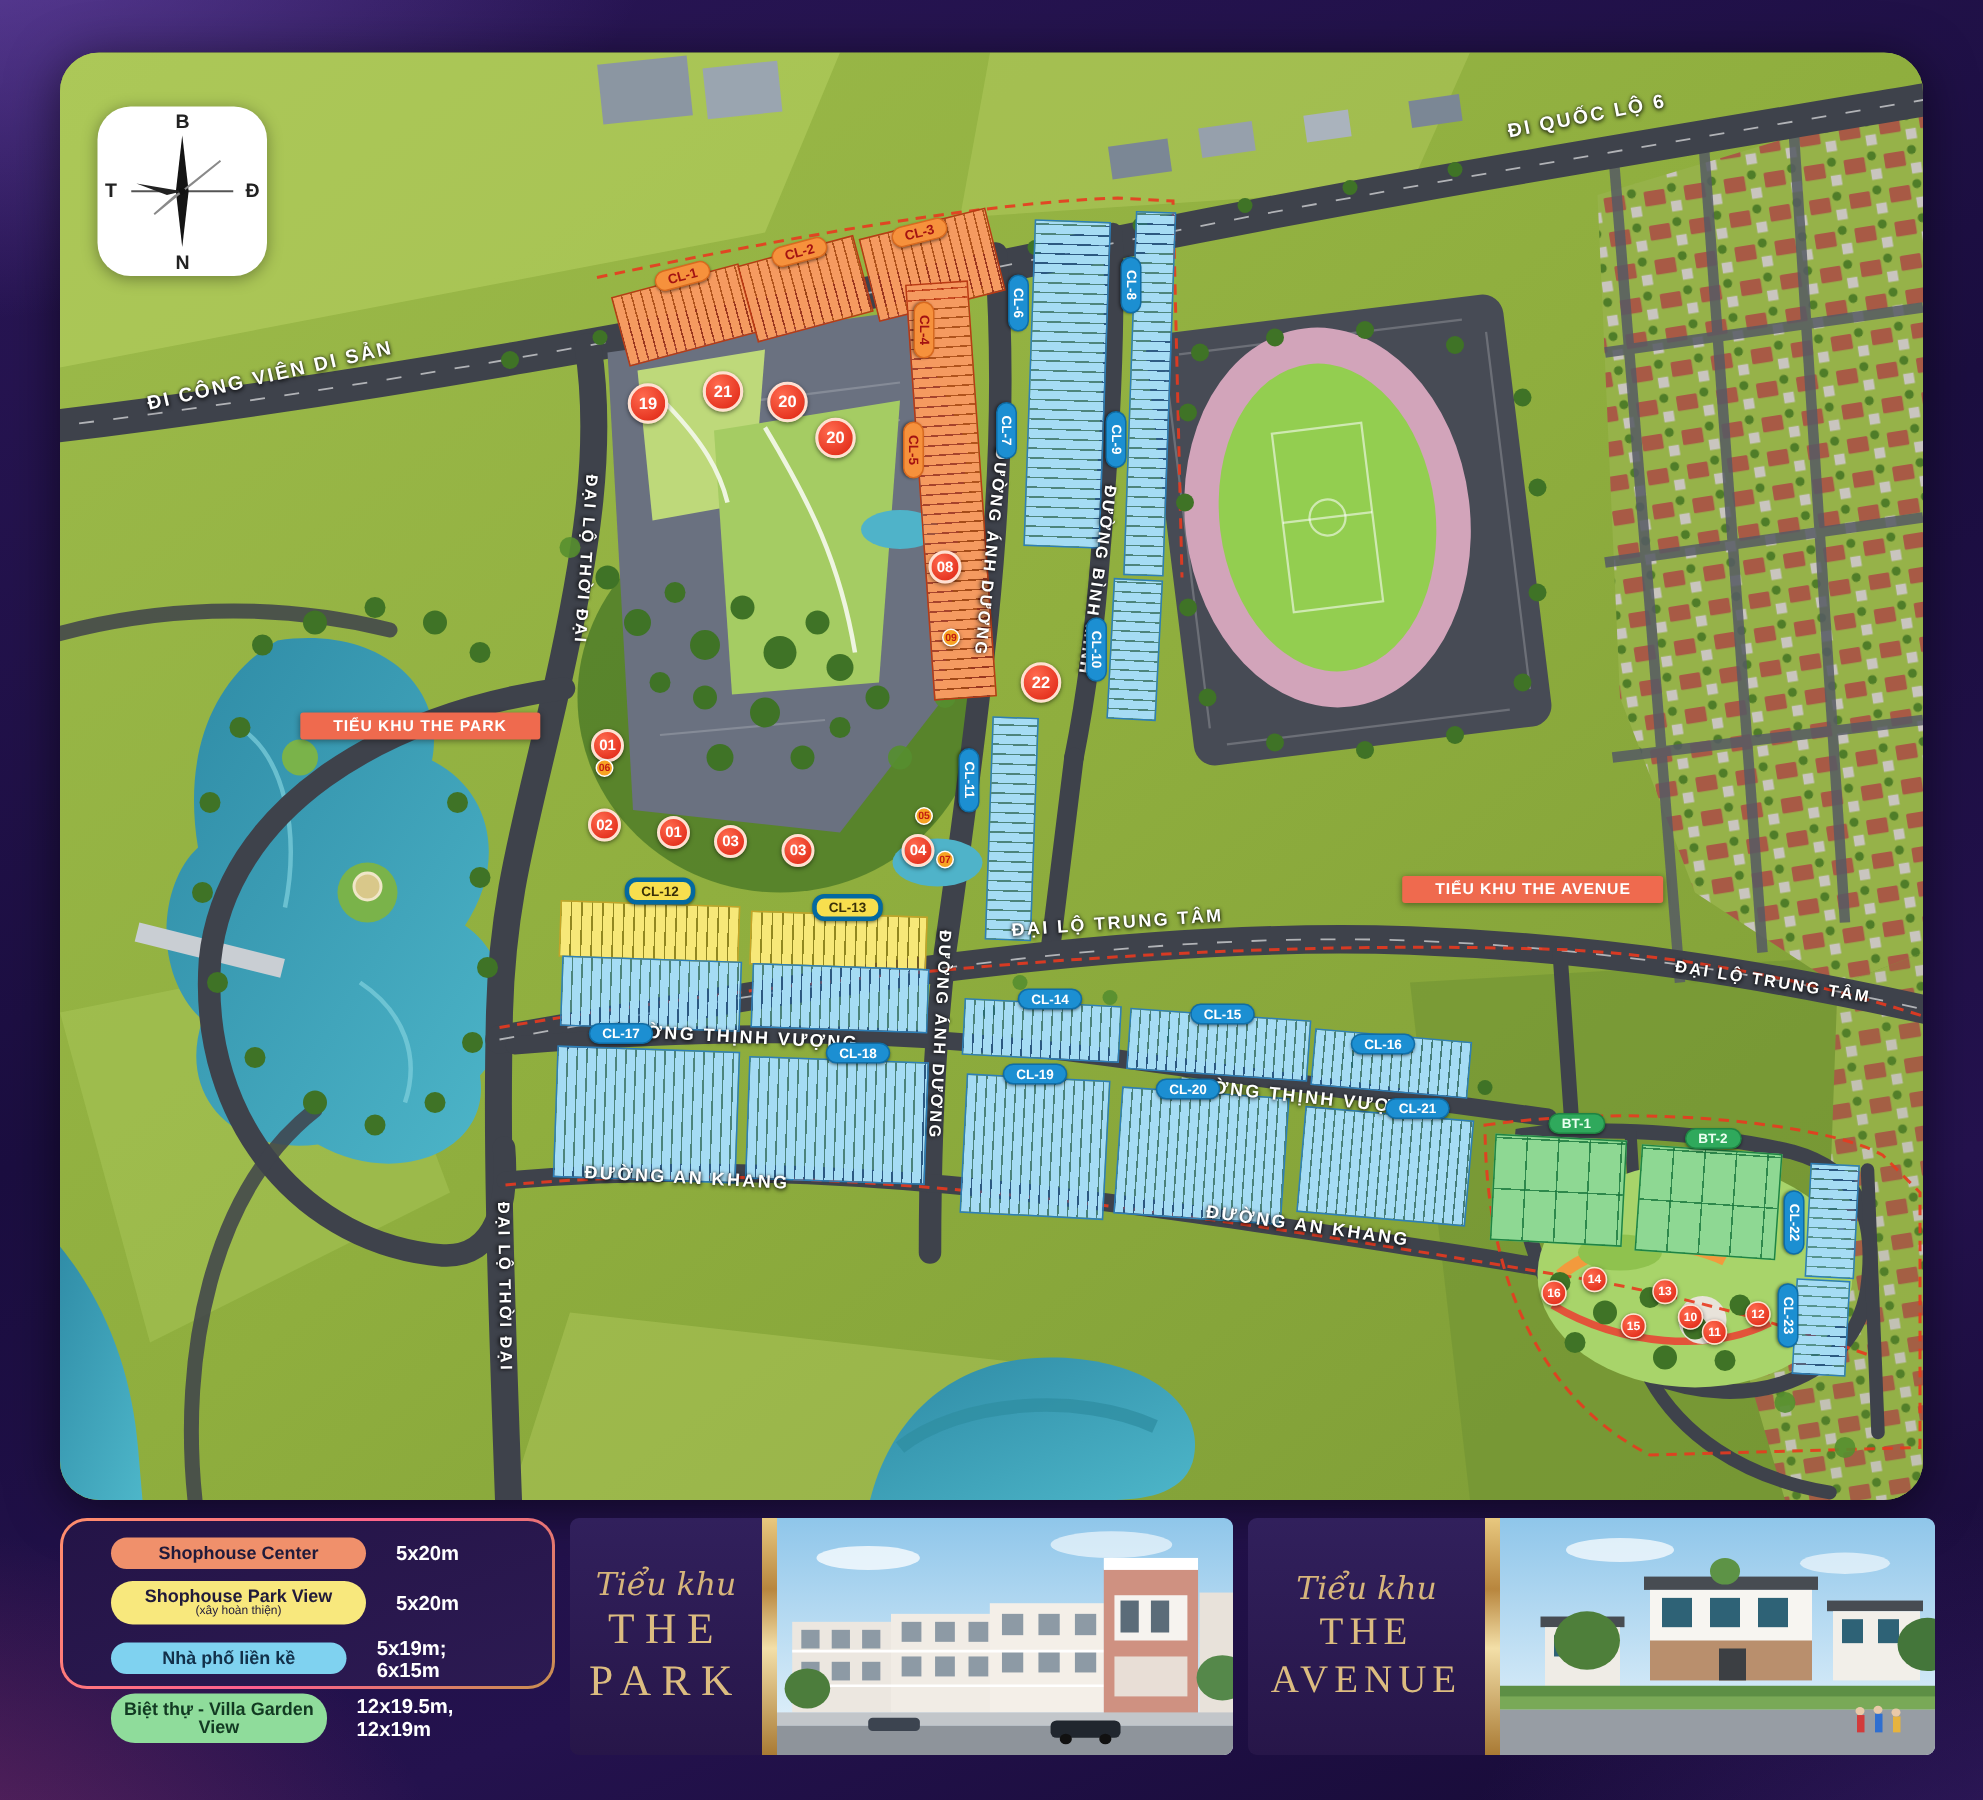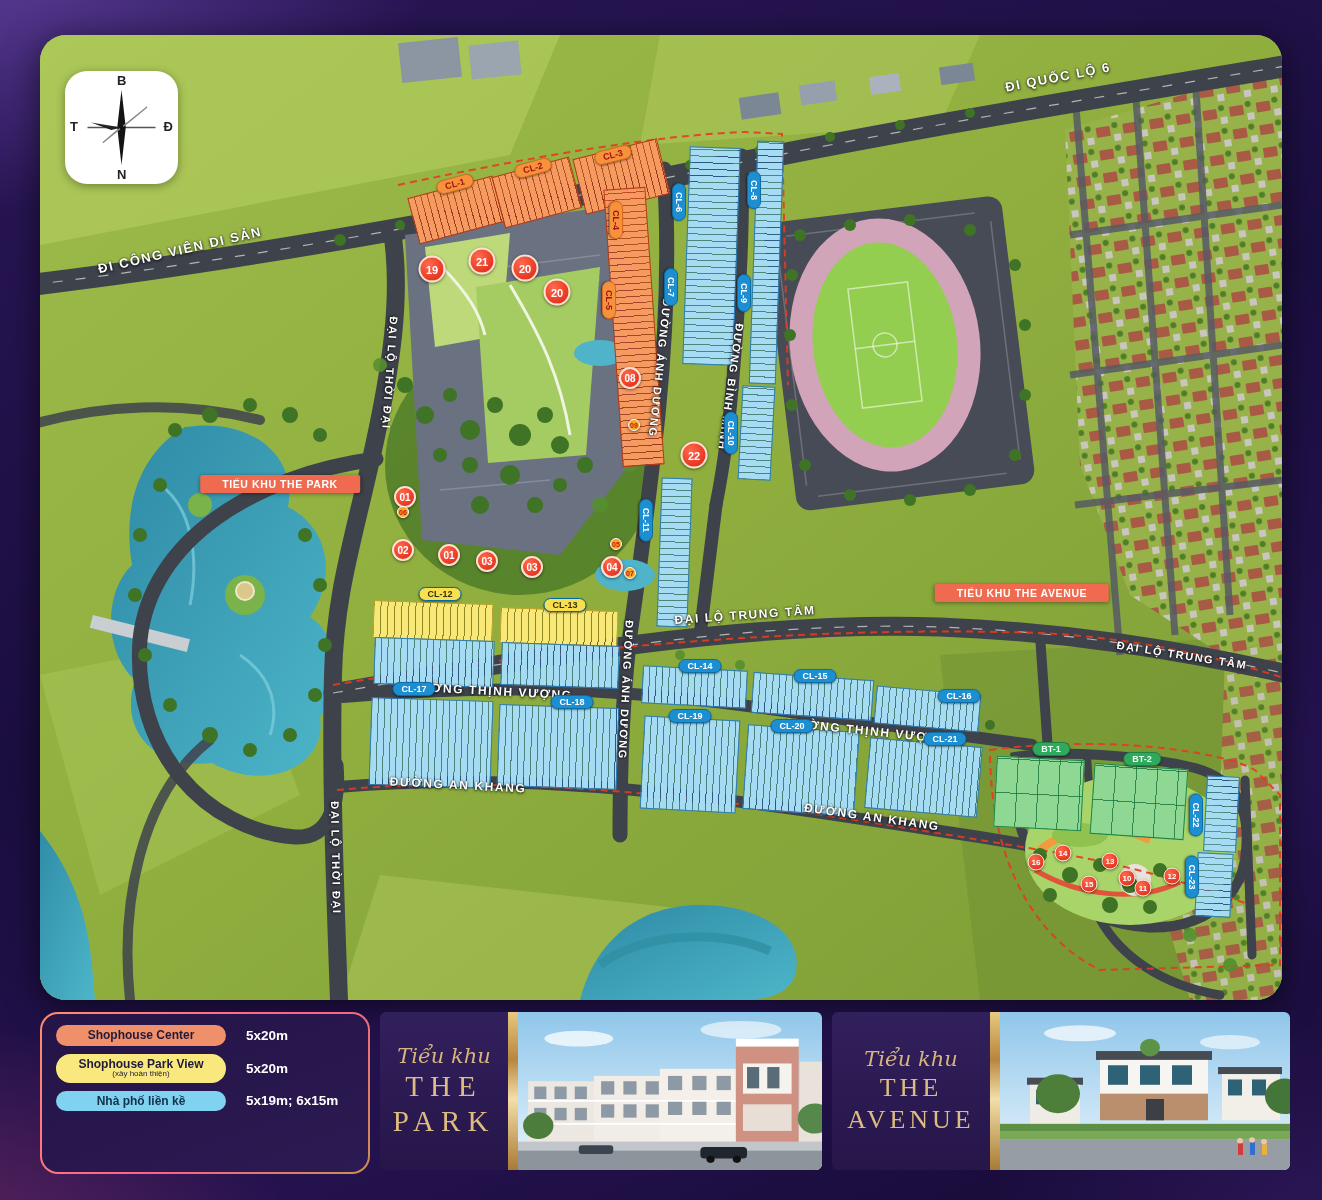--- a/index.html
+++ b/index.html
@@ -29,43 +29,43 @@
   .road-label{position:absolute;transform:translate(-50%,-50%) rotate(var(--r,0deg));
     color:#fff;font-weight:700;letter-spacing:1.6px;white-space:nowrap;
     text-shadow:0 1px 3px rgba(0,0,0,.85),0 0 2px rgba(0,0,0,.6);}
   .area-label{position:absolute;transform:translate(-50%,-50%);background:#ef6a4e;color:#fff;
     font-size:10.5px;font-weight:700;letter-spacing:.6px;padding:3px 22px;border-radius:2px;
     white-space:nowrap;box-shadow:0 1px 4px rgba(0,0,0,.4);}
   .block-pill{position:absolute;transform:translate(-50%,-50%) rotate(var(--r,0deg));
     font-size:9px;font-weight:700;padding:1px 8px;border-radius:8px;white-space:nowrap;
     box-shadow:0 1px 2px rgba(0,0,0,.45);}
   .c-orange{background:#f6913c;color:#a31212;border:1px solid #d86a1f;}
-  .c-yellow{background:#f7df4e;color:#3a3008;border:1px solid #0369a1;}
+  .c-yellow{background:#f7df4e;color:#3a3008;border:3px solid #0369a1;}
   .c-blue{background:#1c8fd2;color:#fff;border:1px solid #0f6da6;}
   .c-green{background:#2fa95c;color:#eafff0;border:1px solid #1f8443;}
   .marker{position:absolute;transform:translate(-50%,-50%);border-radius:50%;
     display:flex;align-items:center;justify-content:center;color:#fff;font-weight:700;
     background:radial-gradient(circle at 35% 30%,#ff6a4e,#dd2110);
     border:2px solid #ffe0d2;box-shadow:0 1px 3px rgba(0,0,0,.5);}
   .m-lg{width:27px;height:27px;font-size:11px;}
   .m-md{width:22px;height:22px;font-size:10px;}
   .m-sm{width:17px;height:17px;font-size:8px;border-width:1.5px;}
   .m-xs{width:12px;height:12px;font-size:7px;background:#f7a324;color:#c21d11;border:1px solid #fff;}
   .compass{position:absolute;left:25px;top:36px;width:113px;height:113px;background:#fff;
     border-radius:22px;box-shadow:0 2px 10px rgba(0,0,0,.35);}
   .compass svg{position:absolute;left:14px;top:14px;}
   .compass .pt{position:absolute;font-size:13px;font-weight:700;color:#222;}
   .compass .pt.n{left:52px;top:2px;} .compass .pt.s{left:52px;bottom:2px;}
   .compass .pt.w{left:5px;top:48px;} .compass .pt.e{right:5px;top:48px;}
   
   .footer{position:absolute;left:40px;top:1012px;width:1250px;display:flex;gap:10px;align-items:flex-start;}
-  .legend-panel{width:330px;height:162px;border-radius:18px;border:2px solid transparent;
+  .legend-panel{width:330px;height:114px;border-radius:18px;border:2px solid transparent;
     background:linear-gradient(160deg,#241447,#2c1a52) padding-box,
                linear-gradient(135deg,#ff8f6b,#ff5f8f 55%,#c89050) border-box;
-    padding:11px 14px;display:flex;flex-direction:column;justify-content:space-between;}
+    padding:11px 32px;display:flex;flex-direction:column;justify-content:space-between;}
   .legend-row{display:flex;align-items:center;}
   .legend-pill{width:170px;border-radius:16px;text-align:center;padding:4px 6px;line-height:1.05;}
   .pill-label{font-size:12px;font-weight:700;display:block;}
   .pill-sub{font-size:8px;font-weight:400;display:block;}
   .legend-size{margin-left:20px;color:#fff;font-weight:700;font-size:13.5px;}
   .promo{height:158px;border-radius:6px;overflow:hidden;display:flex;
     background:linear-gradient(180deg,#31205c,#271649);}
   .promo-park{width:442px;} .promo-avenue{width:458px;}
   .promo-text{display:flex;flex-direction:column;justify-content:center;align-items:center;gap:2px;}
   .promo-park .promo-text{width:128px;} .promo-avenue .promo-text{width:158px;}
@@ -347,21 +347,21 @@
         <span class="block-pill c-blue" style="left: 639px; top: 167px; --r: 90deg;">CL-6</span>
         <span class="block-pill c-blue" style="left: 631px; top: 252px; --r: 90deg;">CL-7</span>
         <span class="block-pill c-blue" style="left: 714px; top: 155px; --r: 90deg;">CL-8</span>
         <span class="block-pill c-blue" style="left: 704px; top: 258px; --r: 90deg;">CL-9</span>
         <span class="block-pill c-blue" style="left: 691px; top: 398px; --r: 90deg;">CL-10</span>
         <span class="block-pill c-blue" style="left: 606px; top: 485px; --r: 90deg;">CL-11</span>
         <span class="block-pill c-yellow" style="left: 400px; top: 559px;">CL-12</span>
         <span class="block-pill c-yellow" style="left: 525px; top: 570px;">CL-13</span>
         <span class="block-pill c-blue" style="left: 660px; top: 631px;">CL-14</span>
         <span class="block-pill c-blue" style="left: 775px; top: 641px;">CL-15</span>
-        <span class="block-pill c-blue" style="left: 919px; top: 661px;">CL-16</span>
+        <span class="block-pill c-blue" style="left: 882px; top: 661px;">CL-16</span>
         <span class="block-pill c-blue" style="left: 374px; top: 654px;">CL-17</span>
         <span class="block-pill c-blue" style="left: 532px; top: 667px;">CL-18</span>
         <span class="block-pill c-blue" style="left: 650px; top: 681px;">CL-19</span>
         <span class="block-pill c-blue" style="left: 752px; top: 691px;">CL-20</span>
         <span class="block-pill c-blue" style="left: 905px; top: 704px;">CL-21</span>
         <span class="block-pill c-green" style="left: 1011px; top: 714px;">BT-1</span>
         <span class="block-pill c-green" style="left: 1102px; top: 724px;">BT-2</span>
         <span class="block-pill c-blue" style="left: 1156px; top: 780px; --r: 90deg;">CL-22</span>
         <span class="block-pill c-blue" style="left: 1152px; top: 842px; --r: 90deg;">CL-23</span>
         <div class="marker m-lg" style="left: 392px; top: 234px;">19</div>
@@ -420,20 +420,26 @@
               <span class="pill-label">Shophouse Park View</span>
               <span class="pill-sub">(xây hoàn thiện)</span>
             </div>
             <span class="legend-size">5x20m</span>
           </div>
           <div class="legend-row">
             <div class="legend-pill" style="background: rgb(127, 210, 240); color: rgb(18, 48, 74);">
               <span class="pill-label">Nhà phố liền kề</span>
             </div>
             <span class="legend-size">5x19m; 6x15m</span>
+          </div>
+          <div class="legend-row">
+            <div class="legend-pill" style="background: rgb(143, 220, 155); color: rgb(18, 58, 34);">
+              <span class="pill-label">Biệt thự - Villa Garden View</span>
+            </div>
+            <span class="legend-size">12x19.5m, 12x19m</span>
           </div>
         </div>
     </div>
 
     <div class="promo promo-park">
       <div class="promo-text">
         <div class="promo-script">Tiểu khu</div>
         <div class="promo-line">THE</div>
         <div class="promo-line">PARK</div>
       </div>

